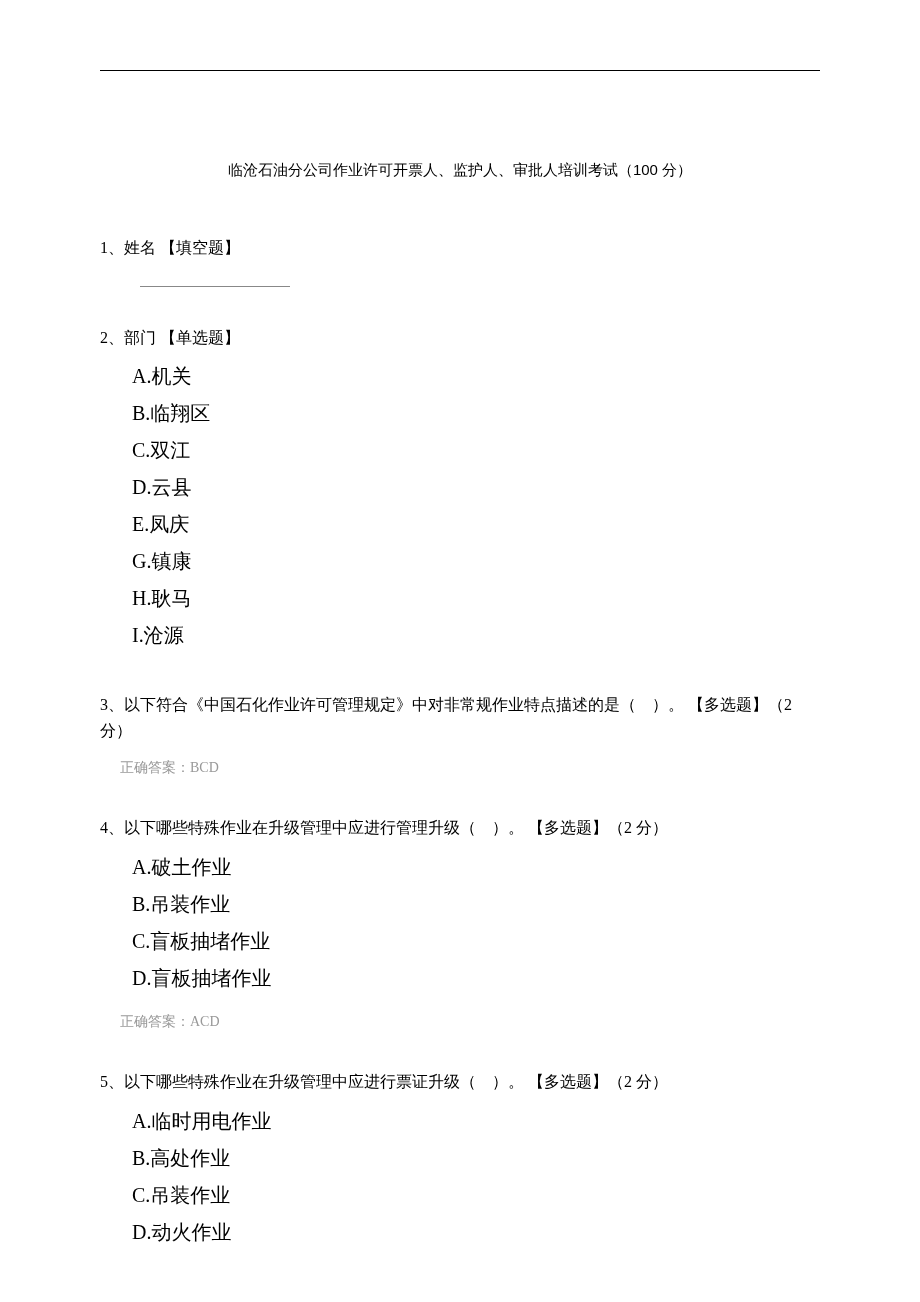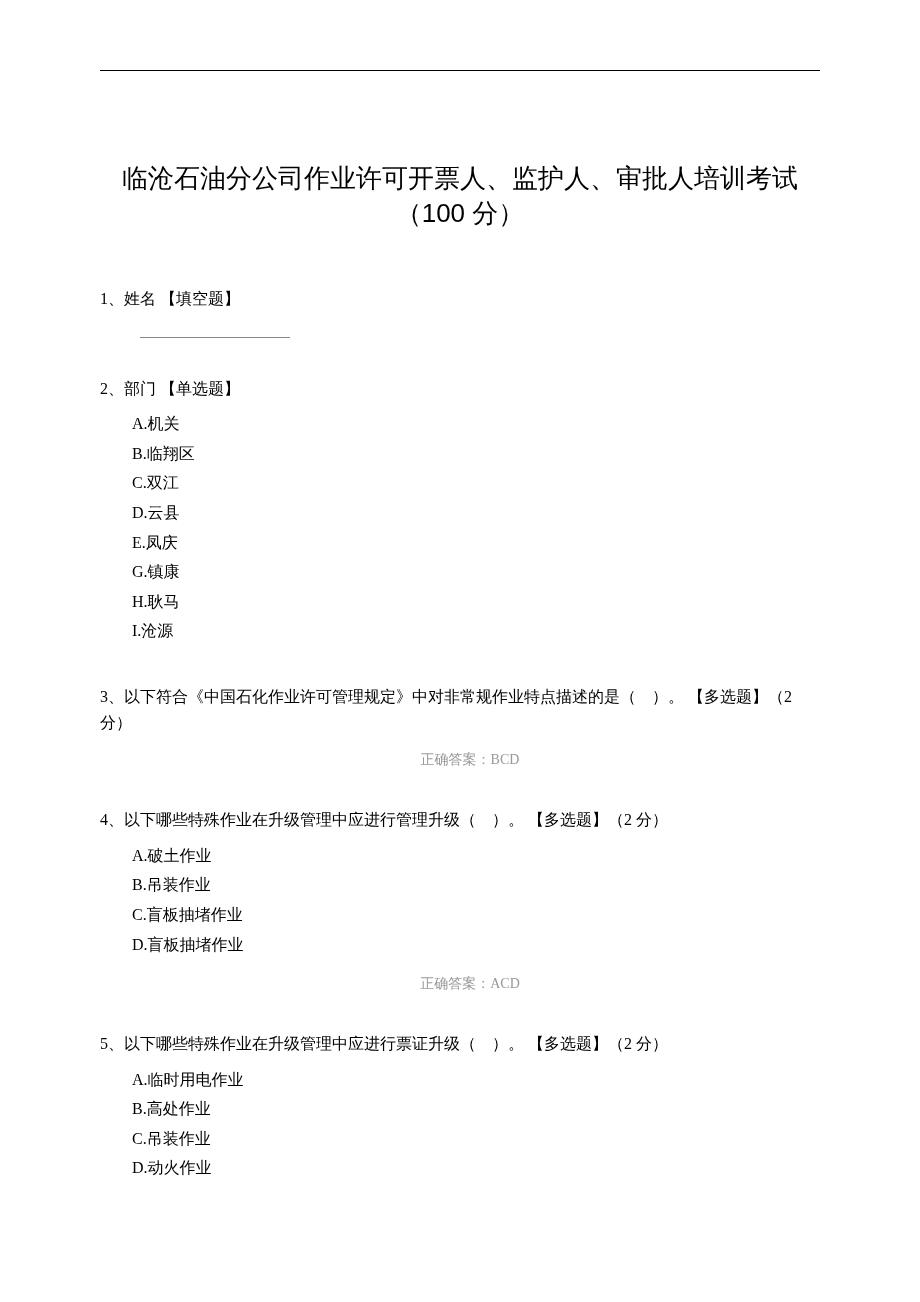--- a/index.html
+++ b/index.html
@@ -14,21 +14,21 @@
       min-height: 1302px;
       padding: 70px 100px 40px 100px;
       color: #000;
     }
     .header-line {
       border-top: 1px solid #000;
       margin-bottom: 90px;
     }
     .title {
       text-align: center;
-      font-size: 26px;
+      font-size: 15px;
       font-weight: normal;
       margin-bottom: 55px;
       font-family: "SimHei", "黑体", sans-serif;
     }
     .question-block {
       margin-bottom: 38px;
     }
     .question-text {
       font-size: 16px;
       line-height: 1.6;
@@ -39,30 +39,29 @@
       width: 150px;
       border-bottom: 1px solid #888;
       margin-left: 20px;
       height: 8px;
       vertical-align: bottom;
     }
     .options {
       padding-left: 32px;
     }
     .option {
-      font-size: 16px;
+      font-size: 20px;
       line-height: 1.85;
     }
     .answer {
       font-size: 14px;
       color: #999;
       padding-left: 20px;
       margin-top: 16px;
       font-family: "SimSun", "宋体", serif;
-      text-align: center;
     }
     .q-num {
       display: inline;
     }
     .q-body {
       display: inline;
     }
     .q-type {
       display: inline;
     }

